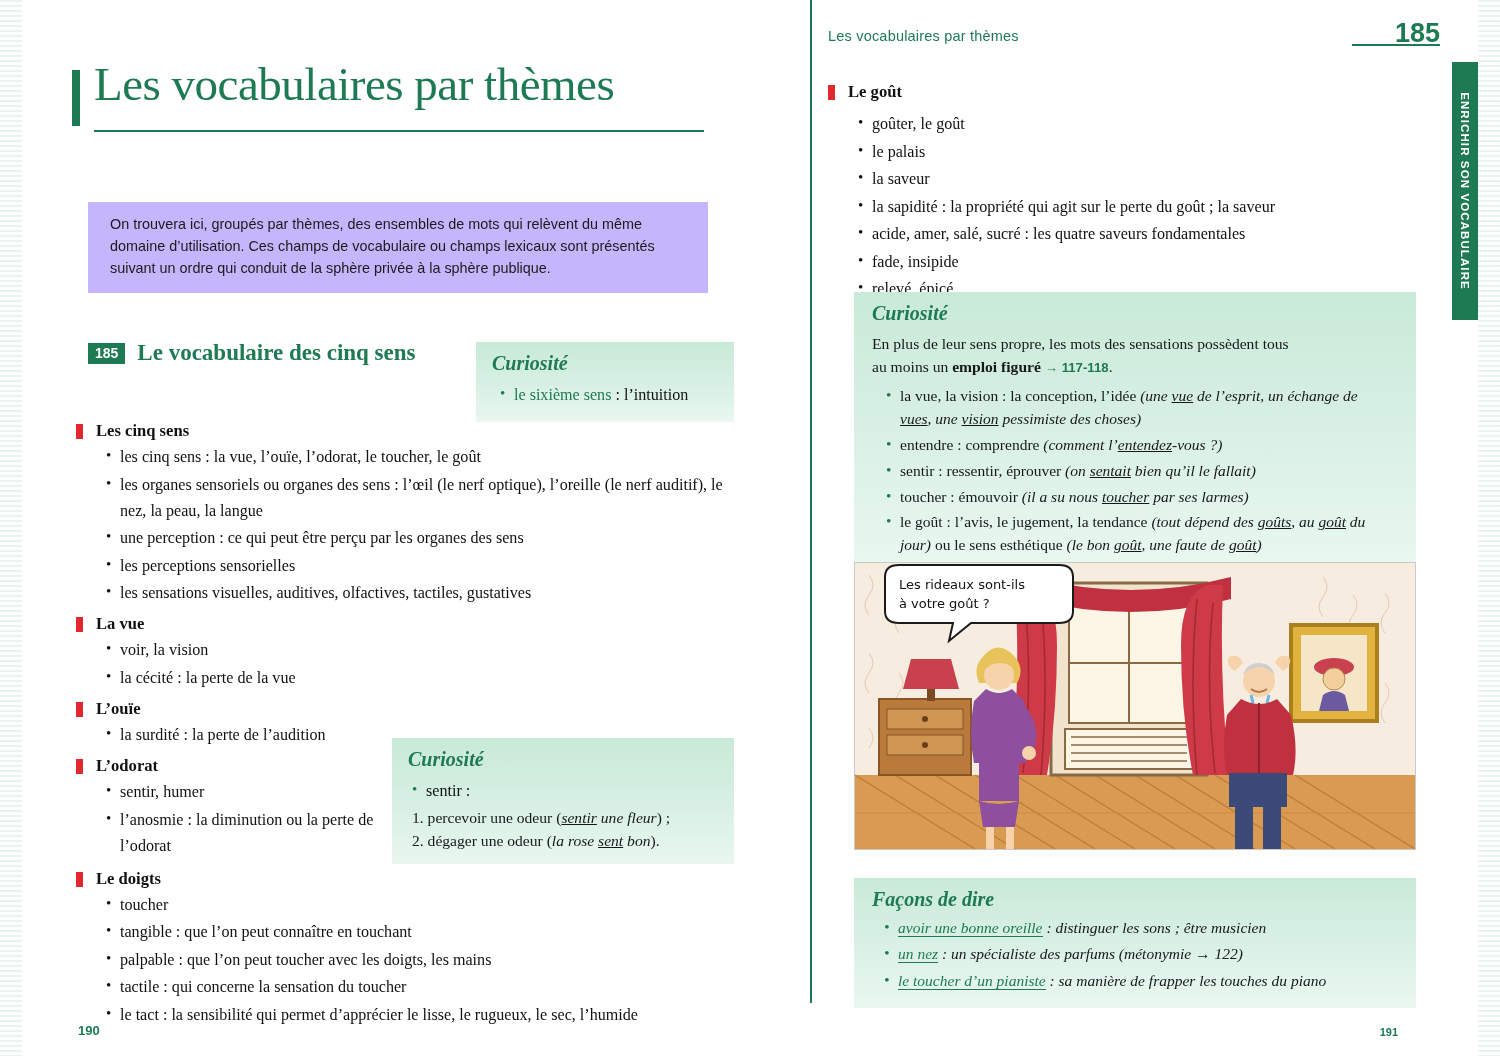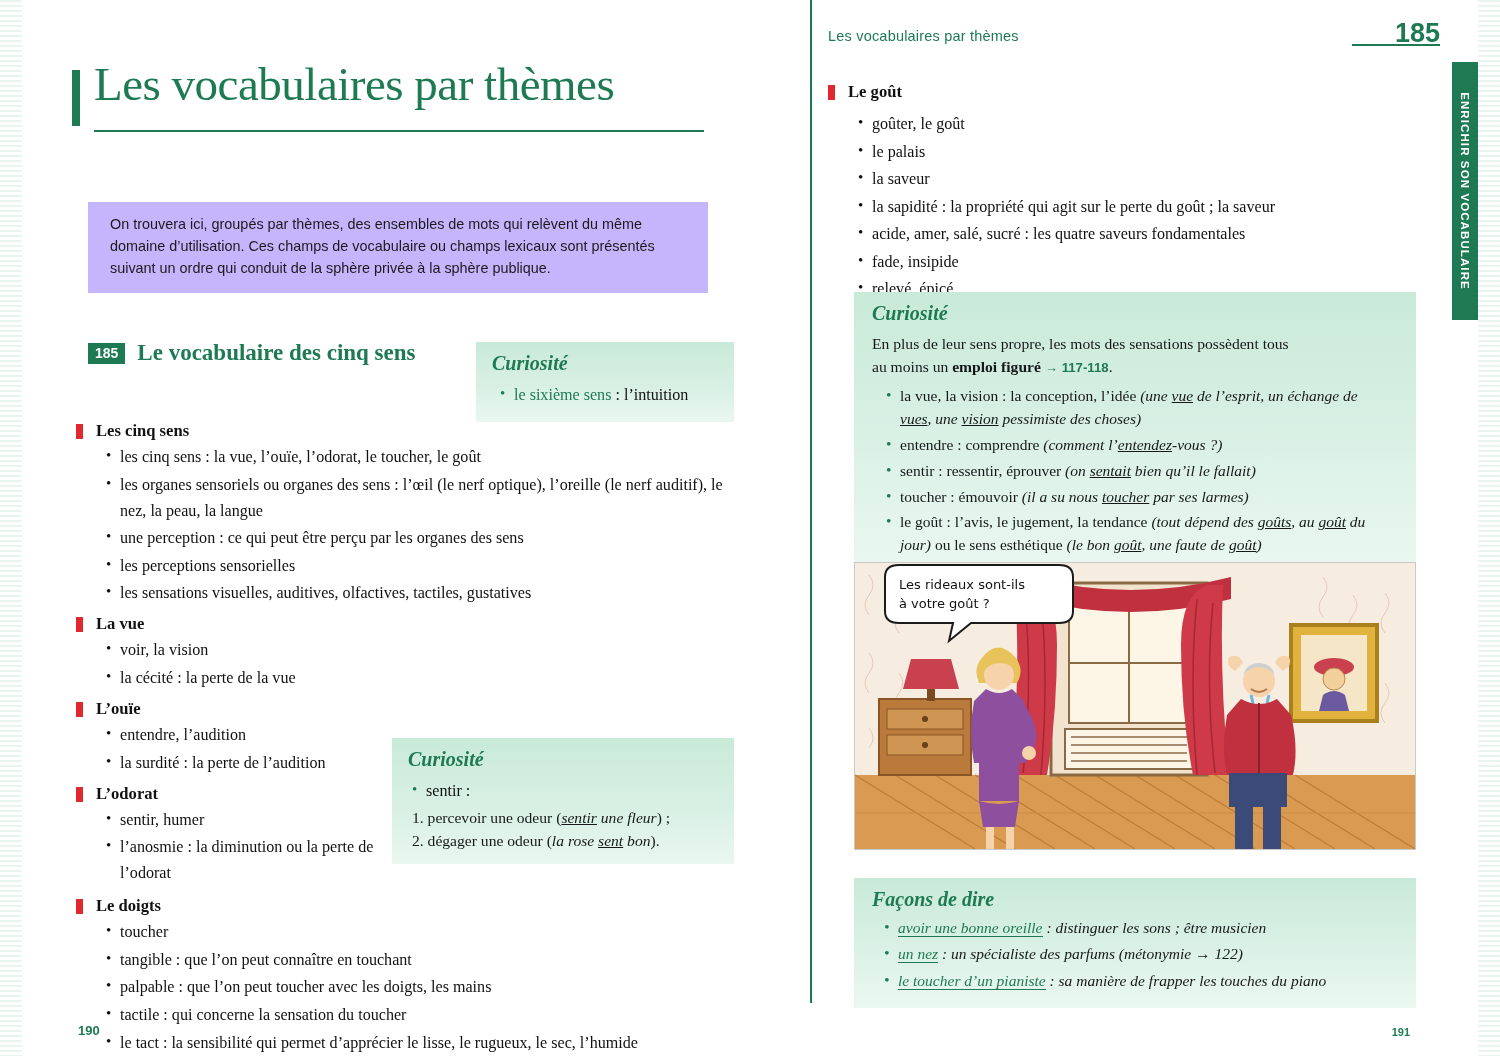--- a/index.html
+++ b/index.html
@@ -185,21 +185,21 @@
   }
   .fdd ul li::before { content:"•"; position:absolute; left:0; top:-1px; color:#1e7a52; }
   .hl { color: #1e7a52; border-bottom: 1.5px solid #1e7a52; }
 
   
   .folio-left {
     position: absolute; left: 26px; bottom: 18px;
     font-family: "Liberation Sans", sans-serif; font-size: 13px; color: #1e7a52; font-weight: bold;
   }
   .folio-right {
-    position: absolute; right: 18px; bottom: 18px;
+    position: absolute; right: 30px; bottom: 18px;
     font-family: "Liberation Sans", sans-serif; font-size: 11px; color: #1e7a52; font-weight: bold; margin-left: 24px;
   }
 </style>
 </head>
 <body>
 
 <div class="page">
 
   <div class="edge-hatch left"></div>
   <div class="edge-hatch right"></div>
@@ -253,21 +253,20 @@
         <p class="subhead">La vue</p>
         <ul class="bullets">
           <li>voir, la vision</li>
           <li>la cécité : la perte de la vue</li>
         </ul>
       </div>
 
       <div class="block">
         <p class="subhead">L’ouïe</p>
         <ul class="bullets">
-          <li>entendre, l’audition</li>
           <li>la surdité : la perte de l’audition</li>
         </ul>
       </div>
 
       <div class="block" style="width:300px;">
         <p class="subhead">L’odorat</p>
         <ul class="bullets">
           <li>sentir, humer</li>
           <li>l’anosmie : la diminution ou la perte de l’odorat</li>
         </ul>

